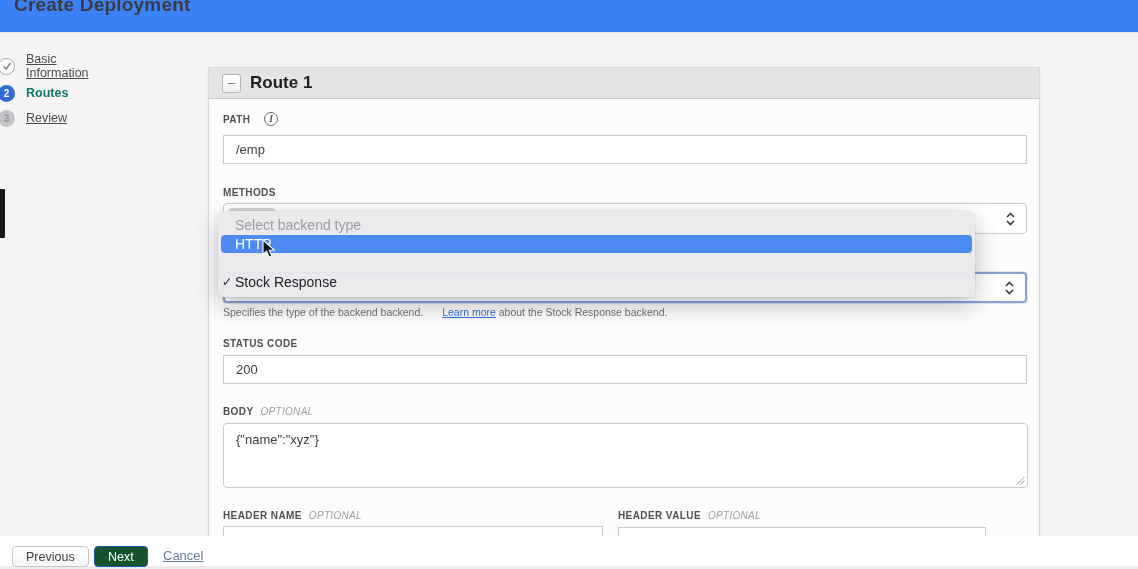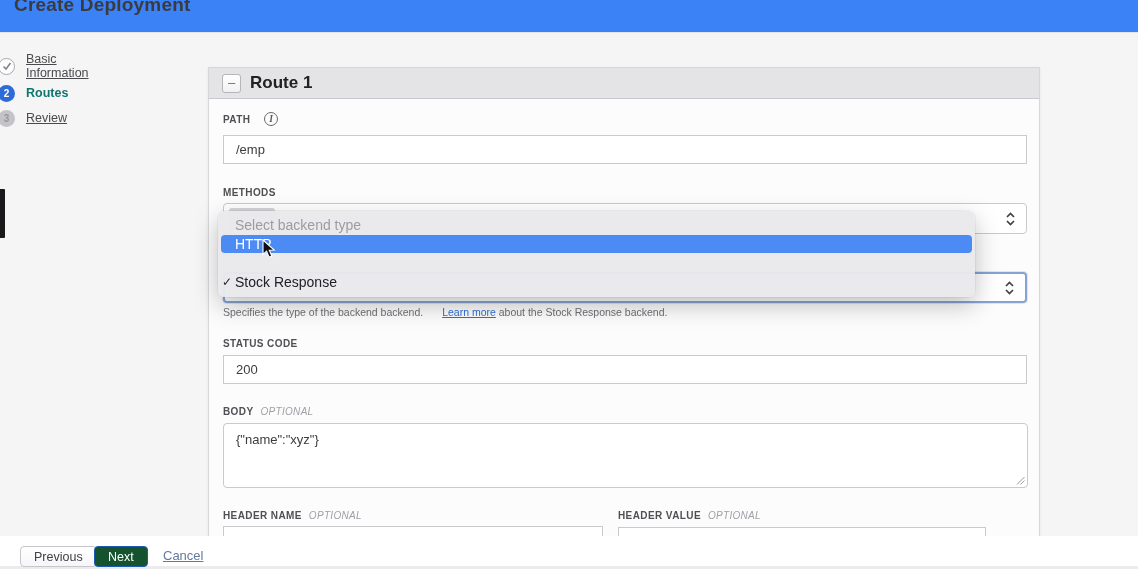--- a/index.html
+++ b/index.html
@@ -111,21 +111,21 @@
   .cursor { position:absolute; left:262px; top:239px; z-index:12; }
   
   .footer {
     position:absolute; left:0; top:536px; width:1138px; height:33px;
     background:#ffffff; border-bottom:3px solid #ebebed; z-index:8;
   }
   .btn {
     position:absolute; top:10px; height:21px; display:flex; align-items:center;
     font-size:12.5px; border-radius:4px; padding:0 13px; cursor:pointer;
   }
-  .btn-previous { left:20px; background:linear-gradient(#ffffff,#f6f6f8); border:1px solid #c7c7cb; color:#3f3f44; }
+  .btn-previous { left:12px; background:linear-gradient(#ffffff,#f6f6f8); border:1px solid #c7c7cb; color:#3f3f44; }
   .btn-next { left:94px; background:#14532d; border:1px solid #1f5ab2; color:#ffffff; }
   .cancel-link { position:absolute; left:163px; top:12px; font-size:13px;
     color:#64799d; text-decoration:underline; cursor:pointer; }
 </style>
 </head>
 <body>
 
 <div class="top-band">
   <div class="page-title">Create Deployment</div>
 </div>

